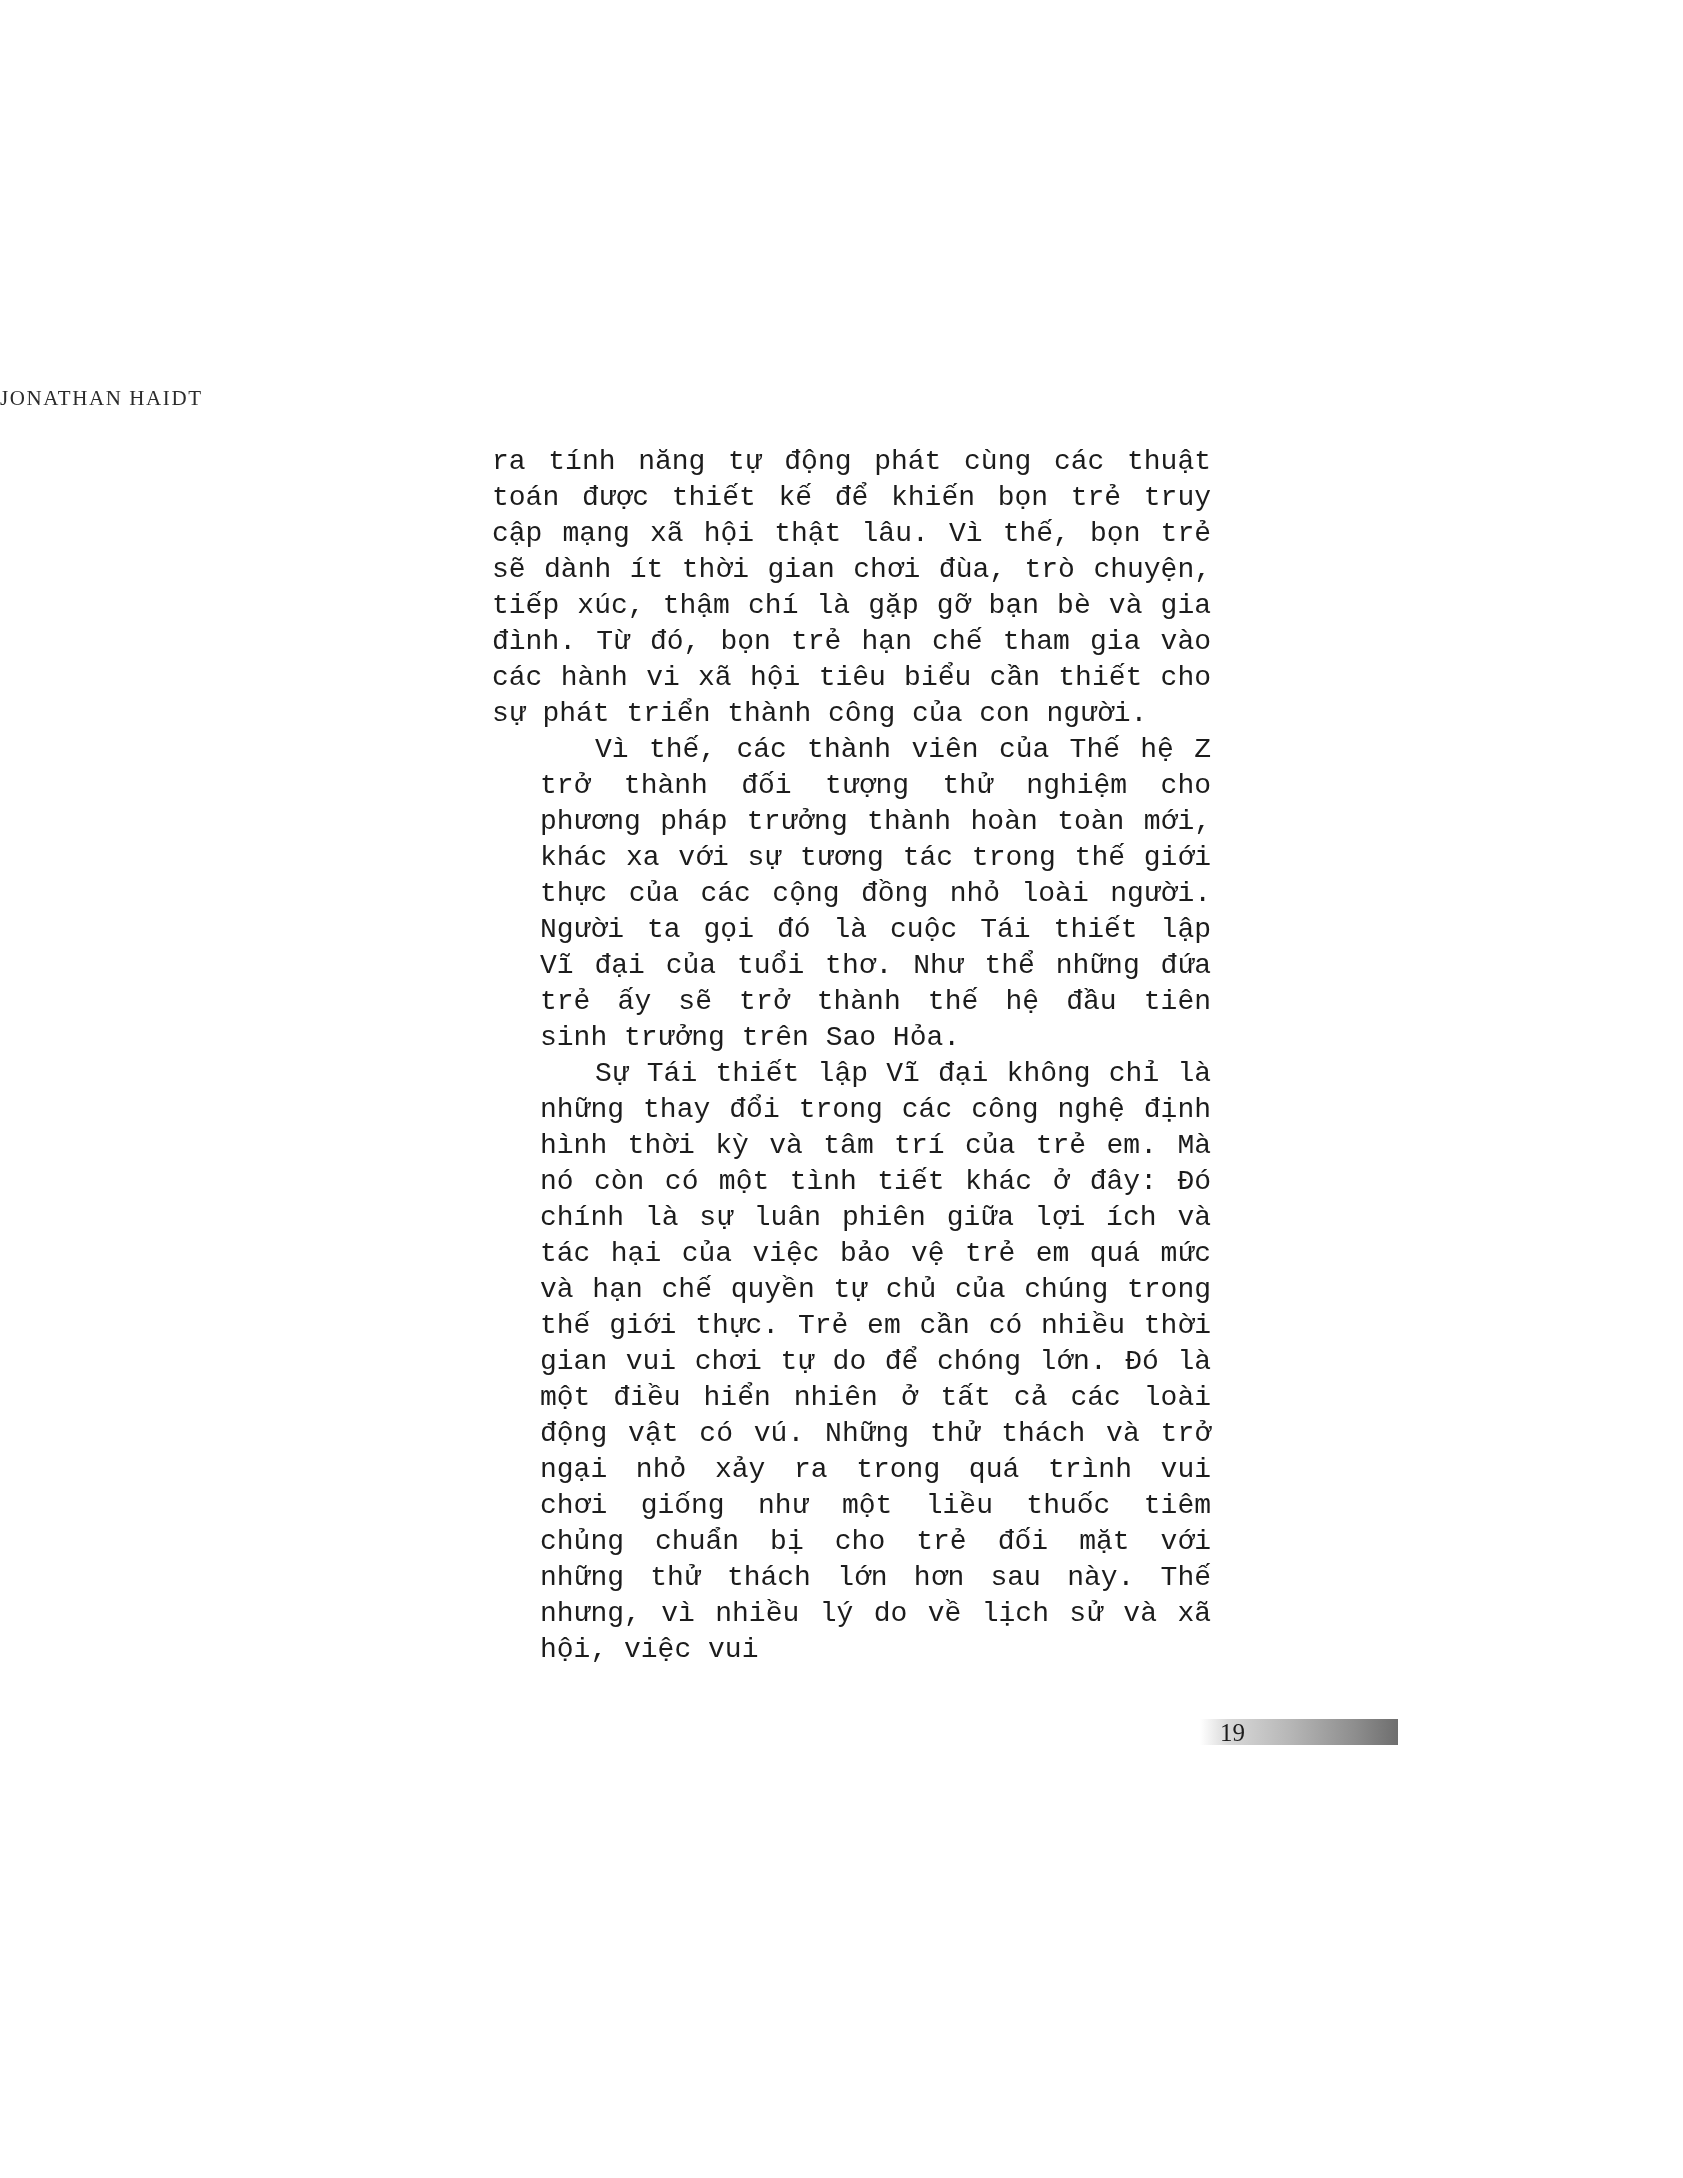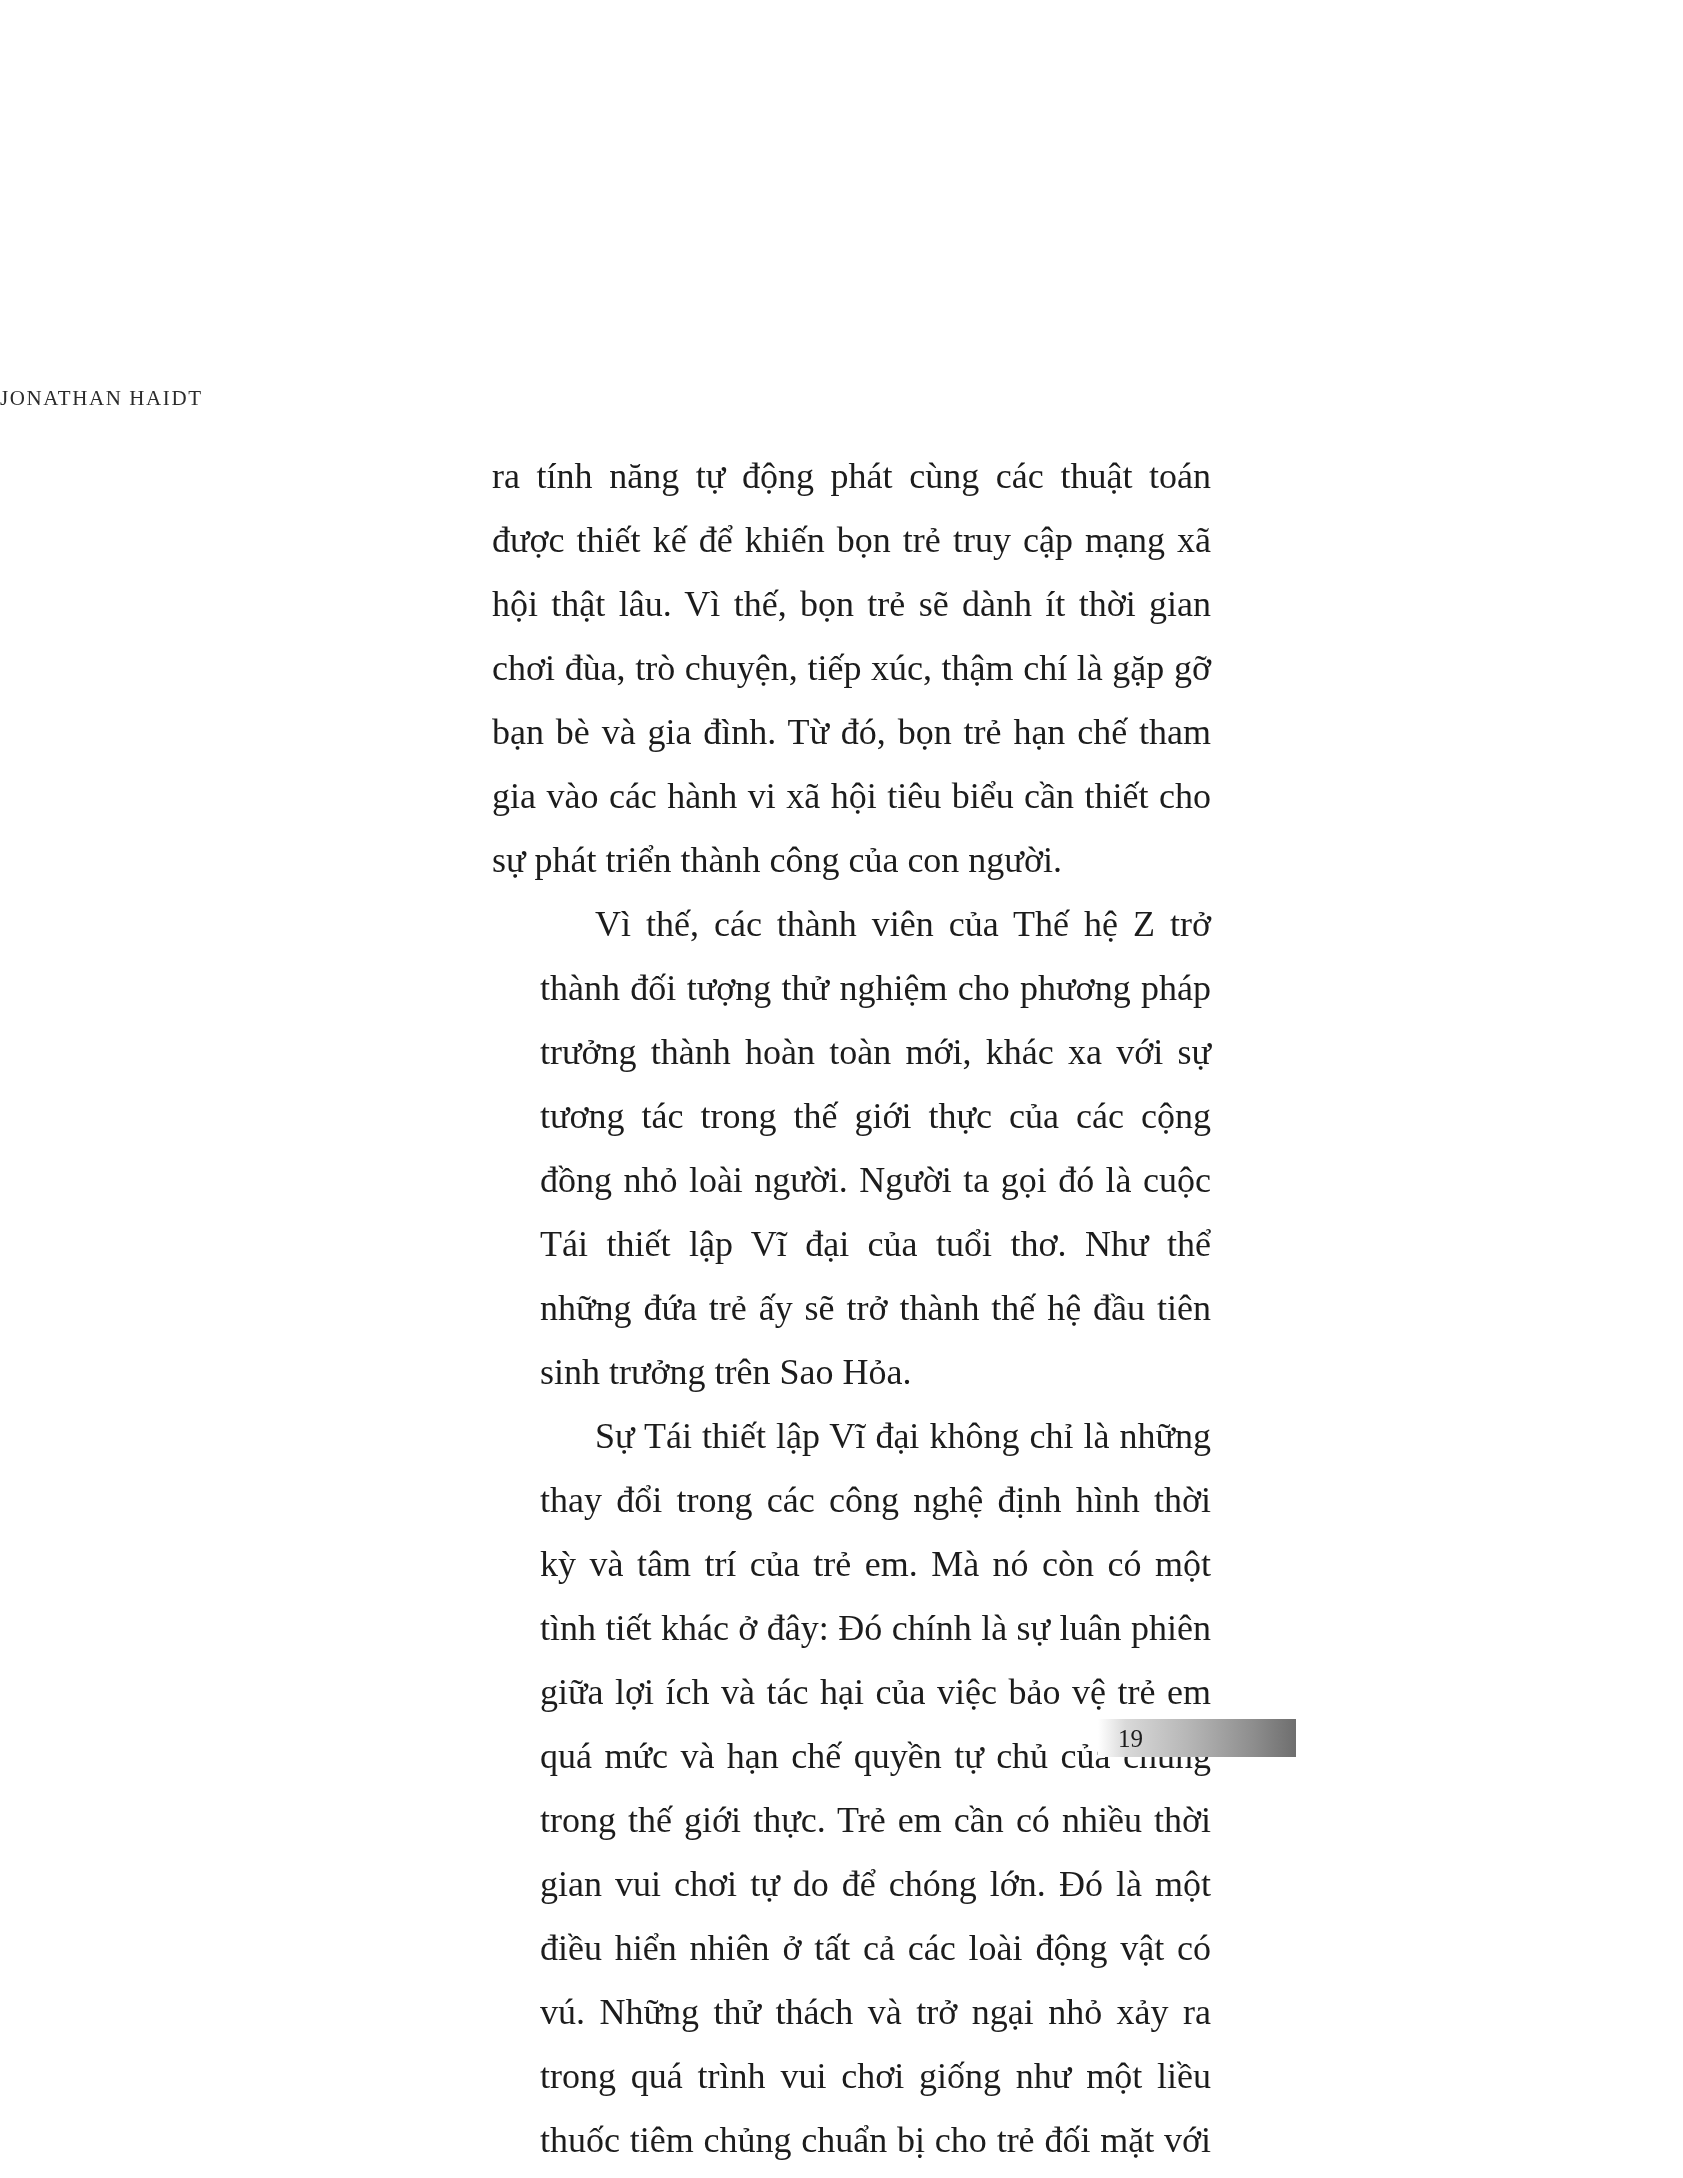--- a/index.html
+++ b/index.html
@@ -41,42 +41,42 @@
     position: absolute;
     left: 492px;
     top: 444px;
     width: 719px;
   }
 
   .para {
     margin: 0;
     text-align: justify;
     text-justify: inter-word;
-    font-size: 36px;
-    line-height: 64px;
+    font-size: 28px;
+    line-height: 36px;
     color: #1c1c1c;
-    font-family: Liberation Serif, serif;
+    font-family: Liberation Mono, monospace;
   }
 
   .para.indent {
     text-indent: 55px;
   }
 
   .para + .para {
     margin-top: 0px;
     margin-left: 48px;
   }
 
   
   .folio {
     position: absolute;
-    left: 1098px;
+    left: 1200px;
     top: 1719px;
     width: 198px;
-    height: 38px;
+    height: 26px;
     background: linear-gradient(to right, #ffffff 0%, #d9d9d9 14%, #b7b7b7 45%, #8e8e8e 78%, #6e6e6e 100%);
     display: flex;
     align-items: center;
   }
   .folio-number {
     font-family: "Liberation Serif", serif;
     font-size: 25px;
     color: #1c1c1c;
     padding-left: 20px;
     line-height: 1;

